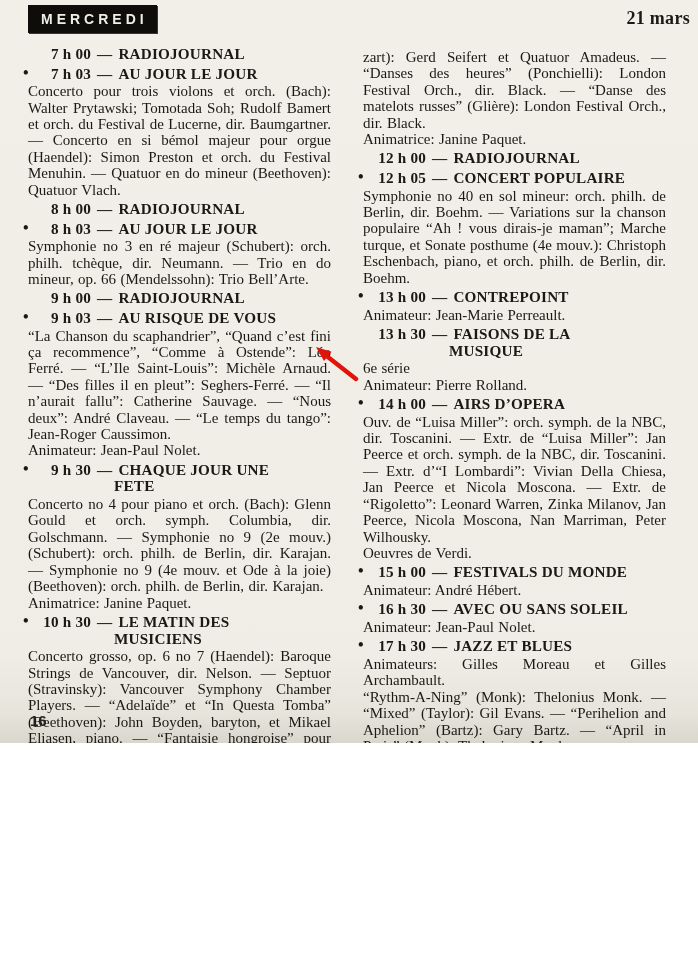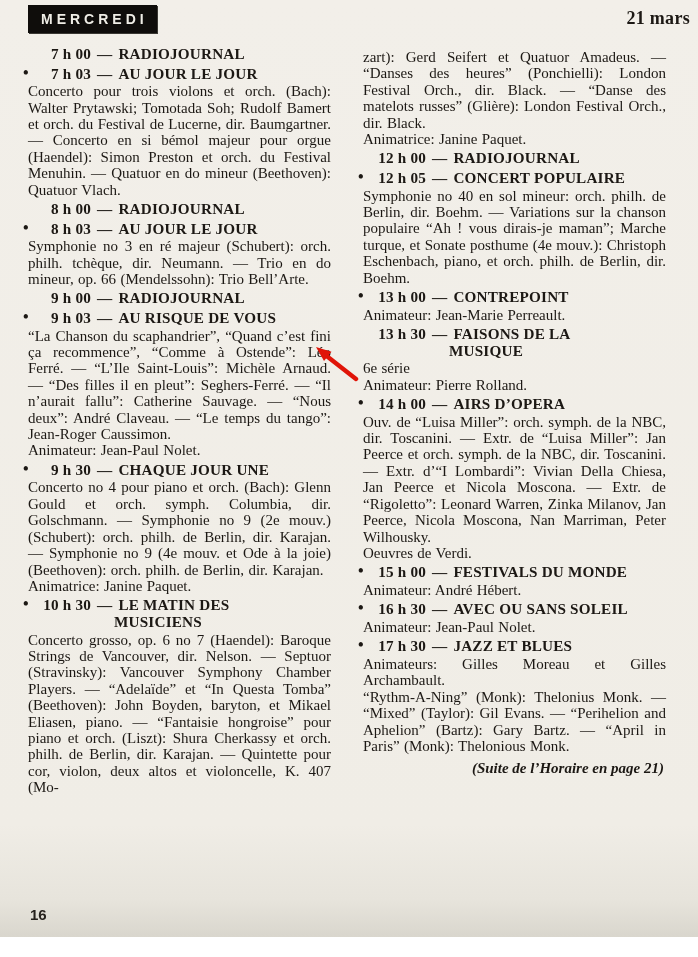--- a/index.html
+++ b/index.html
@@ -1,17 +1,17 @@
 <!DOCTYPE html>
 <html><head>
 <meta charset="utf-8">
 <style>
   html,body { margin:0; padding:0; }
   .page {
-    position:relative; width:698px; height:937px; overflow:hidden;
+    position:relative; width:698px; height:743px; overflow:hidden;
     background:linear-gradient(180deg,#f2efe9 0%,#f0ede6 88%,#e7e4dc 96%,#d9d6cd 100%);
     color:#1c1814;
     font-family:"Liberation Serif","DejaVu Serif",serif;
   }
   .day-box {
     position:absolute; left:28px; top:5px;
     background:#0f0d0b; color:#efede6;
     font-family:"Liberation Sans","DejaVu Sans",sans-serif;
     font-weight:bold; font-size:14px; letter-spacing:4px;
     padding:6px 9px 6px 13px;
@@ -78,21 +78,21 @@
         </div>
         <div class="entry">
           <div class="entry-header"><span class="time">9 h 00</span><span class="dash"> — </span><span class="title">RADIOJOURNAL</span></div>
         </div>
         <div class="entry">
           <div class="entry-header"><span class="bullet">•</span><span class="time">9 h 03</span><span class="dash"> — </span><span class="title">AU RISQUE DE VOUS</span></div>
           <p class="body-par">“La Chanson du scaphandrier”, “Quand c’est fini ça recommence”, “Comme à Ostende”: Léo Ferré. — “L’Ile Saint-Louis”: Michèle Arnaud. — “Des filles il en pleut”: Seghers-Ferré. — “Il n’aurait fallu”: Catherine Sauvage. — “Nous deux”: André Claveau. — “Le temps du tango”: Jean-Roger Caussimon.</p>
           <p class="body-par">Animateur: Jean-Paul Nolet.</p>
         </div>
         <div class="entry">
-          <div class="entry-header"><span class="bullet">•</span><span class="time">9 h 30</span><span class="dash"> — </span><span class="title">CHAQUE JOUR UNE</span></div>
+          <div class="entry-header"><span class="bullet">•</span><span class="time">9 h 30</span><span class="dash"> — </span><span class="title">CHAQUE JOUR UNE</span><span class="title2">FETE</span></div>
           <p class="body-par">Concerto no 4 pour piano et orch. (Bach): Glenn Gould et orch. symph. Columbia, dir. Golschmann. — Symphonie no 9 (2e mouv.) (Schubert): orch. philh. de Berlin, dir. Karajan. — Symphonie no 9 (4e mouv. et Ode à la joie) (Beethoven): orch. philh. de Berlin, dir. Karajan.</p>
           <p class="body-par">Animatrice: Janine Paquet.</p>
         </div>
         <div class="entry">
           <div class="entry-header"><span class="bullet">•</span><span class="time">10 h 30</span><span class="dash"> — </span><span class="title">LE MATIN DES</span><span class="title2">MUSICIENS</span></div>
           <p class="body-par">Concerto grosso, op. 6 no 7 (Haendel): Baroque Strings de Vancouver, dir. Nelson. — Septuor (Stravinsky): Vancouver Symphony Chamber Players. — “Adelaïde” et “In Questa Tomba” (Beethoven): John Boyden, baryton, et Mikael Eliasen, piano. — “Fantaisie hongroise” pour piano et orch. (Liszt): Shura Cherkassy et orch. philh. de Berlin, dir. Karajan. — Quintette pour cor, violon, deux altos et violoncelle, K. 407 (Mo-</p>
         </div>
       </div>
     <div class="col right" id="col-1">
     <div class="entry">

